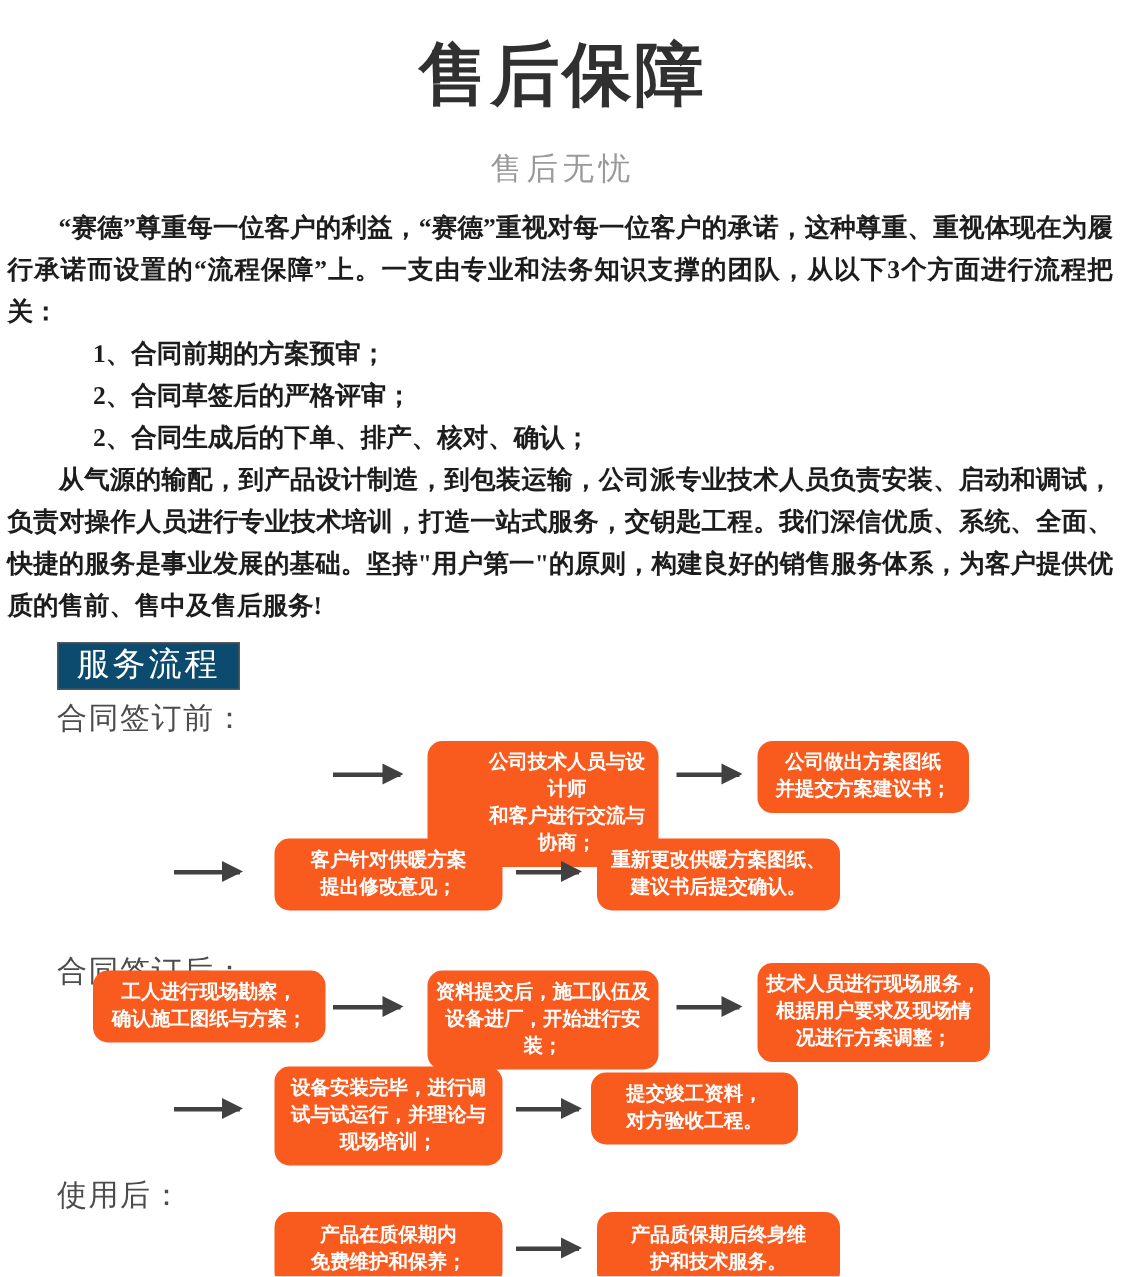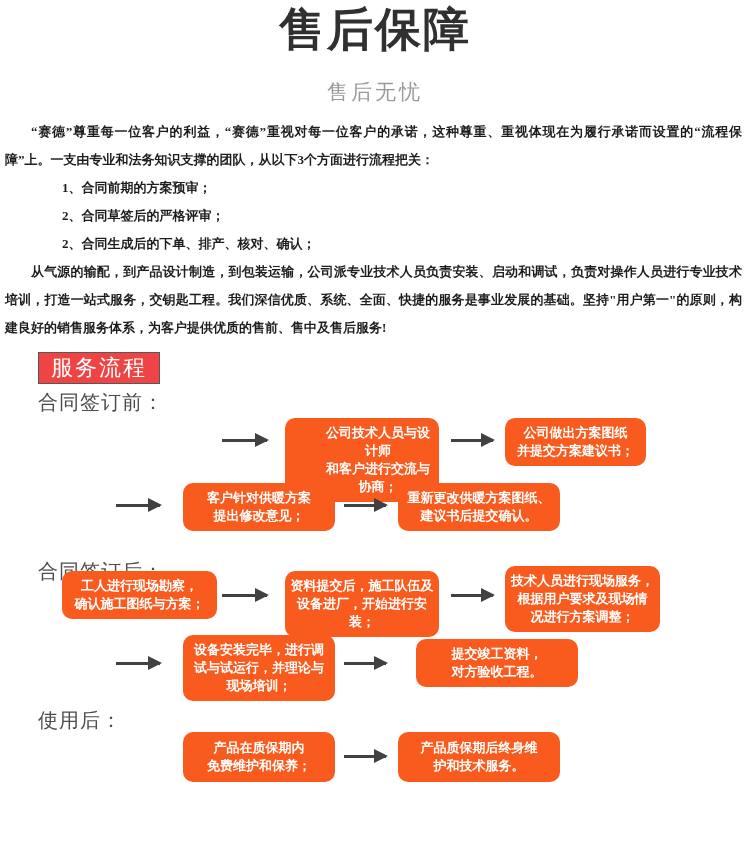--- a/index.html
+++ b/index.html
@@ -8,57 +8,58 @@
     width:750px;
     height:851px;
     margin:0 auto;
     background:#fff;
     font-family:"DejaVu Sans","Liberation Sans",sans-serif;
     overflow:hidden;
   }
   
   .page-title{
     margin:0;
+    padding-top:20px;
     text-align:center;
     font-size:46px;
     line-height:58px;
     font-weight:bold;
     color:#303030;
     letter-spacing:2px;
   }
   .page-subtitle{
     margin-top:20px;
     text-align:center;
     font-size:21px;
     color:#9a9a9a;
     letter-spacing:3px;
   }
   
   .intro{
     margin:12px 8px 0 5px;
     font-family:"Liberation Serif","DejaVu Serif",serif;
     font-weight:bold;
     color:#1d1d1d;
-    font-size:13px;
+    font-size:17px;
     line-height:28px;
     text-align:justify;
   }
   .intro p{margin:0;text-indent:2em;}
   .intro-list{margin:0 0 0 57px;}
   .intro-list div{line-height:28px;}
   
   .flow{
     position:relative;
     height:462px;
     margin-top:10px;
   }
   .flow-badge{
     position:absolute;
     left:38px;top:0;
-    background:#ef4444;
+    background:#0c4a6e;
     border:1px solid #585858;
     color:#fff;
     font-size:22px;
     line-height:26px;
     padding:2px 12px;
     letter-spacing:2px;
   }
   .flow-label{
     position:absolute;
     left:38px;
@@ -147,21 +148,21 @@
     <div class="flow-arrow" style="left:451px;top:242px;width:42px;"></div>
     <div class="flow-box" style="left:505px;top:214px;width:155px;">技术人员进行现场服务，
 根据用户要求及现场情
 况进行方案调整；</div>
 
     <div class="flow-arrow" style="left:116px;top:310px;width:44px;"></div>
     <div class="flow-box" style="left:183px;top:283px;width:152px;">设备安装完毕，进行调
 试与试运行，并理论与
 现场培训；</div>
     <div class="flow-arrow" style="left:344px;top:310px;width:42px;"></div>
-    <div class="flow-box" style="left:416px;top:287px;width:162px;">提交竣工资料，
+    <div class="flow-box" style="left:394px;top:287px;width:138px;">提交竣工资料，
 对方验收工程。</div>
 
     <div class="flow-label" style="top:355px;">使用后：</div>
 
     <div class="flow-box" style="left:183px;top:380px;width:152px;min-height:50px;">产品在质保期内
 免费维护和保养；</div>
     <div class="flow-arrow" style="left:344px;top:403px;width:42px;"></div>
     <div class="flow-box" style="left:398px;top:380px;width:162px;min-height:50px;">产品质保期后终身维
 护和技术服务。</div>
 

